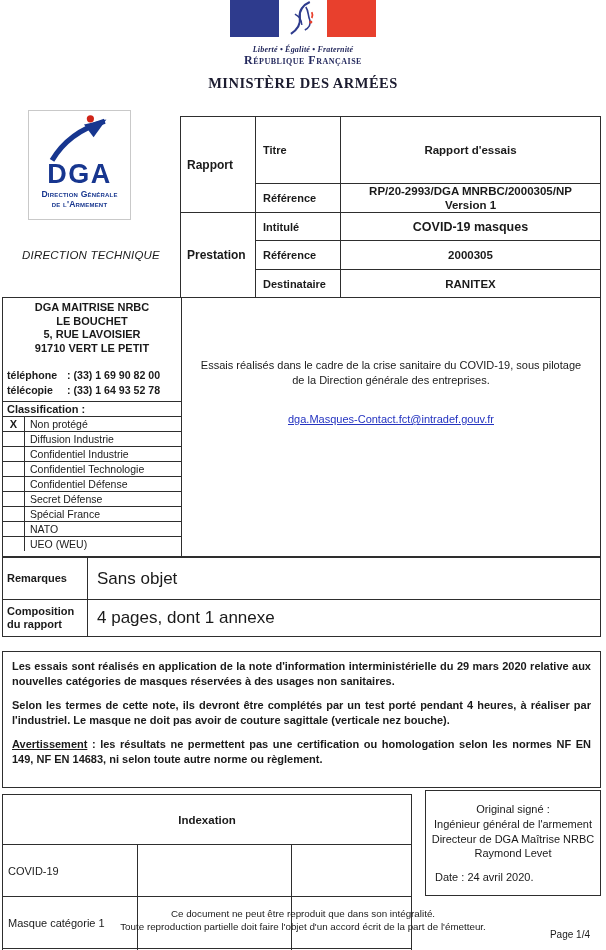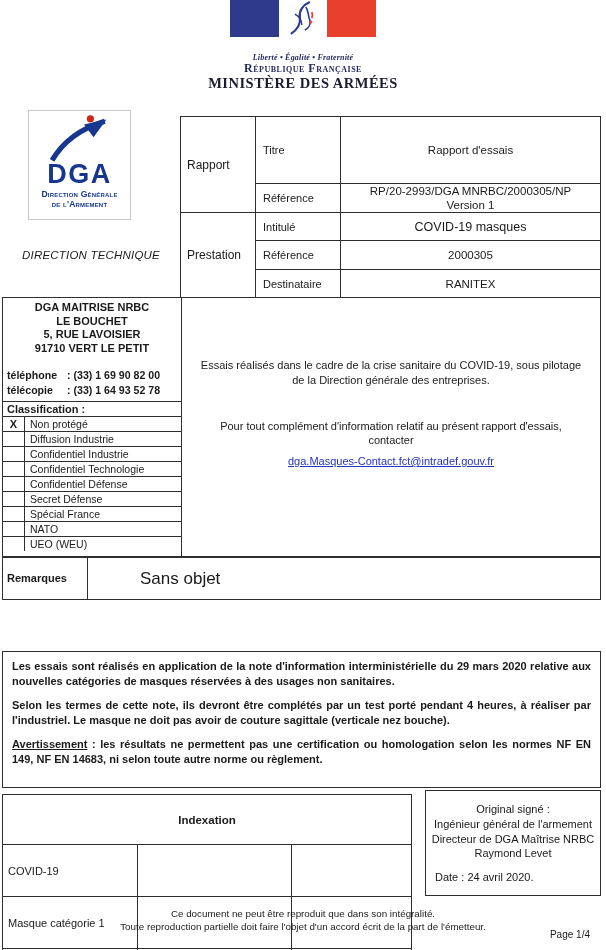--- a/index.html
+++ b/index.html
@@ -12,40 +12,40 @@
         font-family:"Liberation Sans",sans-serif;color:var(--text);}
 
   
   .rf-logo{position:absolute;top:0;left:50%;transform:translateX(-50%);text-align:center;}
   .flag{display:flex;width:146px;height:37px;margin:0 auto;}
   .band{flex:1;} .band-blue{background:var(--flag-blue);}
   .band-white{background:#fff;position:relative;}
   .band-red{background:var(--flag-red);}
   .band-white svg{position:absolute;left:0;top:0;width:100%;height:100%;}
   .motto{font-family:"Liberation Serif",serif;font-style:italic;font-weight:bold;
-         font-size:8px;color:var(--header-navy);margin-top:16px;letter-spacing:.2px;}
+         font-size:8px;color:var(--header-navy);margin-top:8px;letter-spacing:.2px;}
   .republic{font-family:"Liberation Serif",serif;font-weight:bold;font-variant:small-caps;
             font-size:12px;color:var(--header-navy);margin-top:0;letter-spacing:.5px;line-height:12px;}
   .ministry{position:absolute;top:75px;left:0;width:100%;text-align:center;
             font-family:"Liberation Serif",serif;font-weight:bold;font-size:14.5px;
             letter-spacing:.5px;color:#1c1c30;}
 
   
   .dga-box{position:absolute;left:28px;top:110px;width:103px;height:110px;
            border:1px solid #c9c9c9;box-sizing:border-box;text-align:center;background:#fff;}
   .dga-box svg{display:block;margin:3px auto 0;}
   .dga-acronym{font-size:27px;font-weight:bold;color:var(--dga-blue);line-height:25px;letter-spacing:1.5px;}
   .dga-org{font-size:8.6px;font-weight:bold;color:var(--dga-blue);font-variant:small-caps;
            line-height:9.5px;margin-top:3px;letter-spacing:.2px;}
   .direction-technique{position:absolute;left:2px;top:249px;width:178px;text-align:center;
            font-style:italic;font-size:11.5px;letter-spacing:.2px;}
 
   
   .report-table{position:absolute;left:180px;top:116px;width:421px;border-collapse:collapse;table-layout:fixed;}
-  .report-table td{border:1.5px solid var(--border-dark);font-weight:normal;vertical-align:middle;padding:0;}
+  .report-table td{border:1.5px solid var(--border-dark);font-weight:bold;vertical-align:middle;padding:0;}
   .report-table .group{font-size:12px;padding-left:6px;}
   .report-table .lbl{font-size:11px;padding-left:7px;}
   .report-table .val{font-size:11.5px;text-align:center;line-height:14px;}
   .report-table .val-big{font-size:12.5px;}
 
   
   .address-box{position:absolute;left:2px;top:297px;width:180px;height:260px;
                border:1.5px solid var(--border-dark);box-sizing:border-box;}
   .addr-lines{padding-top:3px;text-align:center;font-weight:bold;font-size:11px;line-height:13.5px;}
   .phones{margin-top:13px;padding-left:4px;font-weight:bold;font-size:10.6px;line-height:15px;}
@@ -64,21 +64,21 @@
               border:1.5px solid var(--border-dark);border-left:none;box-sizing:border-box;
               text-align:center;font-size:11px;}
   .notice-p1{margin:60px 18px 17px;line-height:15px;}
   .notice-p2{margin:31px 22px 0;line-height:14px;}
   .email{display:inline-block;margin-top:8px;color:var(--link-blue);
          text-decoration:underline;cursor:pointer;font-size:11px;}
 
   
   .remarks-table{position:absolute;left:2px;top:557px;width:599px;box-sizing:border-box;
                  border:1.5px solid var(--border-dark);}
-  .r-row{display:flex;height:41px;box-sizing:border-box;gap:43px;}
+  .r-row{display:flex;height:41px;box-sizing:border-box;}
   .r-row.second{border-top:1.5px solid var(--border-dark);height:37px;}
   .r-lbl{width:85px;flex:none;border-right:1.5px solid var(--border-dark);font-weight:bold;
          font-size:11px;display:flex;align-items:center;padding-left:4px;box-sizing:border-box;line-height:13px;}
   .r-val{flex:1;display:flex;align-items:center;padding-left:9px;font-size:17px;}
 
   
   .body-box{position:absolute;left:2px;top:651px;width:599px;height:137px;
             border:1.5px solid var(--border-dark);box-sizing:border-box;
             padding:7px 9px;font-weight:bold;font-size:11px;}
   .body-box p{margin:0 0 9px;text-align:justify;line-height:15px;}
@@ -226,28 +226,31 @@
       <span class="cl">NATO</span>
     </div>
     <div class="class-row">
       <span class="chk"></span>
       <span class="cl">UEO (WEU)</span>
     </div>
   </div>
 
   <div class="notice-box">
     <div class="notice-p1">Essais réalisés dans le cadre de la crise sanitaire du COVID-19, sous pilotage de la Direction générale des entreprises.</div>
-    <div class="notice-p2">Pour tout complément d'information relatif au présent rapport d'essais, contacter</div>
     <a class="email">dga.Masques-Contact.fct@intradef.gouv.fr</a>
   </div>
 
   <div class="remarks-table">
     <div class="r-row">
       <div class="r-lbl">Remarques</div>
       <div class="r-val">Sans objet</div>
+    </div>
+    <div class="r-row second">
+      <div class="r-lbl">Composition du rapport</div>
+      <div class="r-val">4 pages, dont 1 annexe</div>
     </div>
   </div>
 
   <div class="body-box">
     <p>Les essais sont réalisés en application de la note d'information interministérielle du 29 mars 2020 relative aux nouvelles catégories de masques réservées à des usages non sanitaires.</p>
     <p>Selon les termes de cette note, ils devront être complétés par un test porté pendant 4 heures, à réaliser par l'industriel. Le masque ne doit pas avoir de couture sagittale (verticale nez bouche).</p>
     <p><span class="u">Avertissement</span><span> : les résultats ne permettent pas une certification ou homologation selon les normes NF EN 149, NF EN 14683, ni selon toute autre norme ou règlement.</span></p>
   </div>
 
   <table class="indexation">

